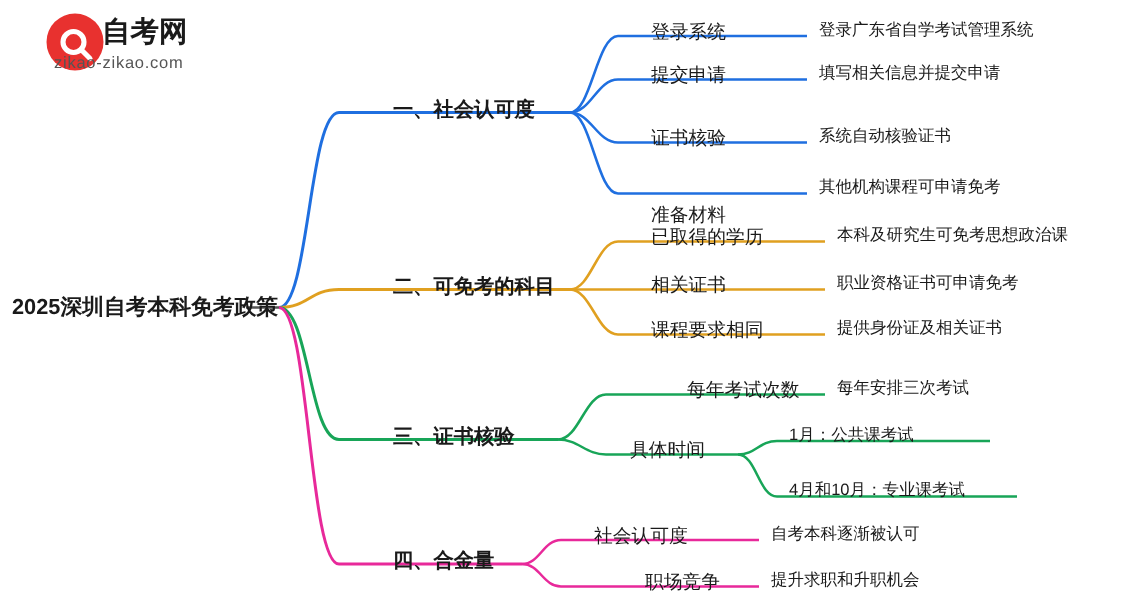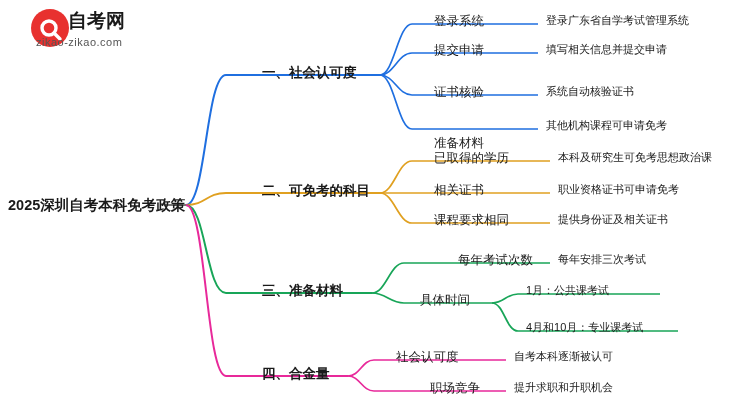--- a/index.html
+++ b/index.html
@@ -111,21 +111,21 @@
 <div class="node-text l3-text" style="left:546px; top:120px;">其他机构课程可申请免考</div>
 
 <div class="node-text l1-text" style="left:262px; top:184px;">二、可免考的科目</div>
 <div class="node-text l2-text" style="left:434px; top:152px;">已取得的学历</div>
 <div class="node-text l3-text" style="left:558px; top:152px;">本科及研究生可免考思想政治课</div>
 <div class="node-text l2-text" style="left:434px; top:184px;">相关证书</div>
 <div class="node-text l3-text" style="left:558px; top:184px;">职业资格证书可申请免考</div>
 <div class="node-text l2-text" style="left:434px; top:214px;">课程要求相同</div>
 <div class="node-text l3-text" style="left:558px; top:214px;">提供身份证及相关证书</div>
 
-<div class="node-text l1-text" style="left:262px; top:284px;">三、准备材料</div>
+<div class="node-text l1-text" style="left:262px; top:284px;">三、证书核验</div>
 <div class="node-text l2-text" style="left:458px; top:254px;">每年考试次数</div>
 <div class="node-text l3-text" style="left:558px; top:254px;">每年安排三次考试</div>
 <div class="node-text l2-text" style="left:420px; top:294px;">具体时间</div>
 <div class="node-text l3-text" style="left:526px; top:285px;">1月：公共课考试</div>
 <div class="node-text l3-text" style="left:526px; top:322px;">4月和10月：专业课考试</div>
 
 <div class="node-text l1-text" style="left:262px; top:367px;">四、合金量</div>
 <div class="node-text l2-text" style="left:396px; top:351px;">社会认可度</div>
 <div class="node-text l3-text" style="left:514px; top:351px;">自考本科逐渐被认可</div>
 <div class="node-text l2-text" style="left:402px; top:382px;margin-left:28px;">职场竞争</div>

